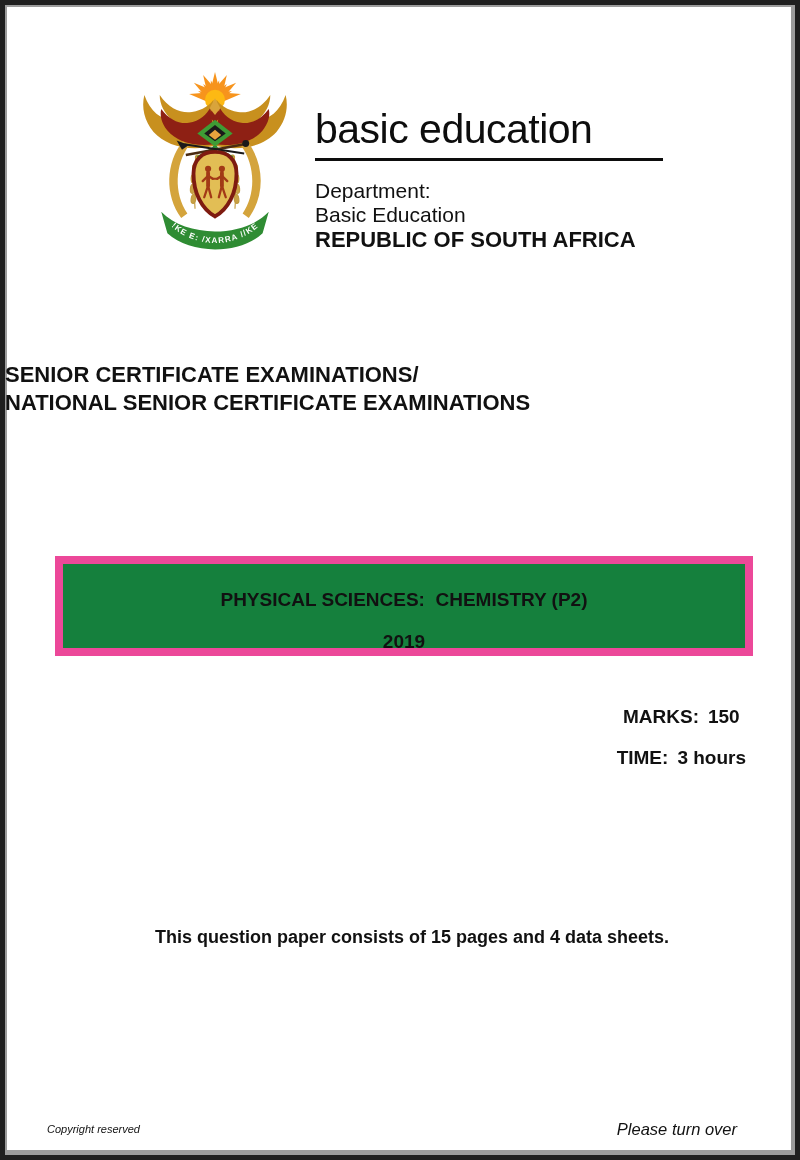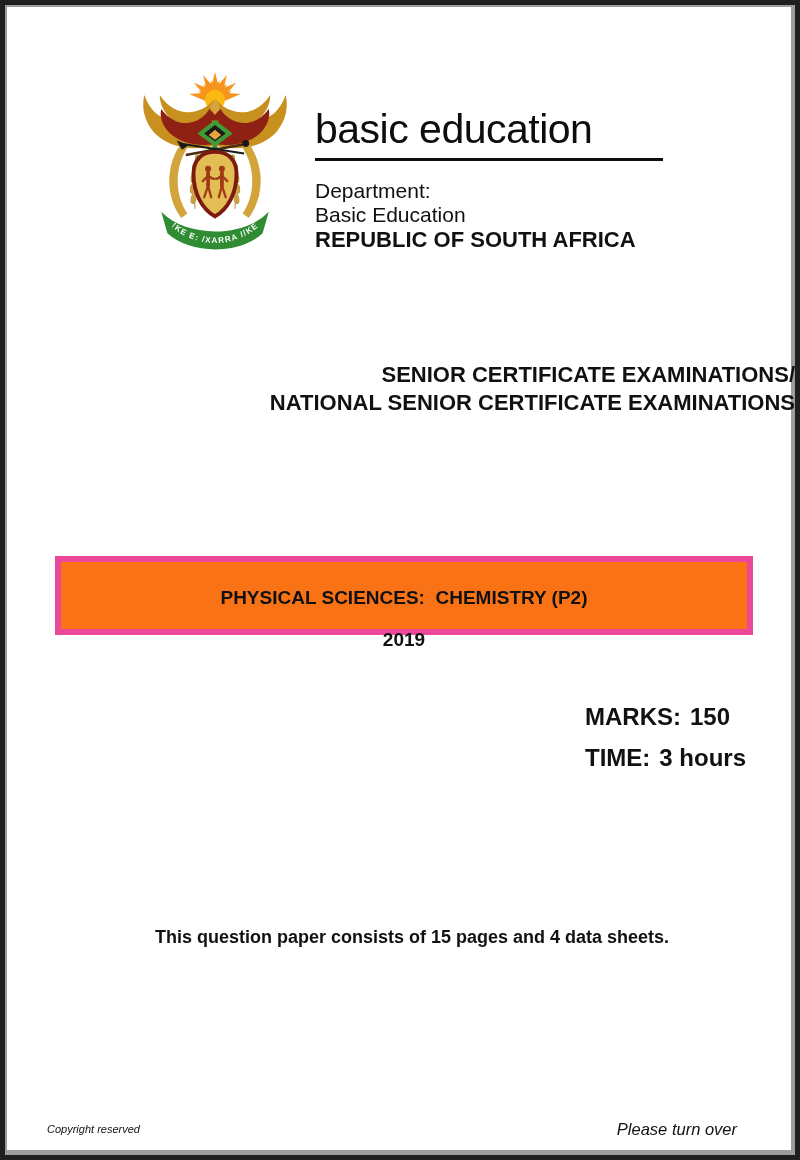--- a/index.html
+++ b/index.html
@@ -23,33 +23,33 @@
   .logo{position:absolute;left:133px;top:64px;width:154px;height:192px;}
   .wordmark-block{position:absolute;left:310px;top:104px;width:370px;}
   .wordmark{font-size:41px;font-weight:400;letter-spacing:-0.5px;line-height:1;color:#0d0d0d;}
   .wordmark-rule{width:348px;height:3px;background:#0d0d0d;margin-top:8px;}
   .dept-line{font-size:21px;line-height:24px;}
   .dept-first{margin-top:18px;}
   .country{font-size:22px;font-weight:bold;line-height:25px;}
   
   .exam-title{
     position:absolute;left:0;top:356px;width:100%;
-    text-align:right;font-weight:bold;font-size:22px;line-height:28px;
+    text-align:left;font-weight:bold;font-size:22px;line-height:28px;
   }
   
   .subject-box{
-    position:absolute;left:50px;top:551px;width:698px;height:79px;
+    position:absolute;left:50px;top:551px;width:698px;height:100px;
     box-sizing:border-box;
-    background:#f97316;border:6px solid #ec4899;
+    background:#15803d;border:8px solid #ec4899;
     text-align:center;font-weight:bold;
   }
   .subject-line{margin-top:25px;font-size:19px;white-space:pre;}
   .year-line{margin-top:20px;font-size:19px;}
   
-  .details{position:absolute;right:49px;top:701px;text-align:left;font-weight:bold;font-size:24px;}
+  .details{position:absolute;right:49px;top:701px;text-align:center;font-weight:bold;font-size:19px;}
   .details-row{margin-bottom:19px;line-height:22px;}
   .detail-value{margin-left:9px;}
   
   .pages-note{
     position:absolute;left:12px;top:922px;width:100%;
     text-align:center;font-weight:bold;font-size:18px;
   }
   
   .footer-left{position:absolute;left:42px;bottom:20px;font-style:italic;font-size:11px;}
   .footer-right{position:absolute;right:58px;bottom:16px;font-style:italic;font-size:16.5px;}

